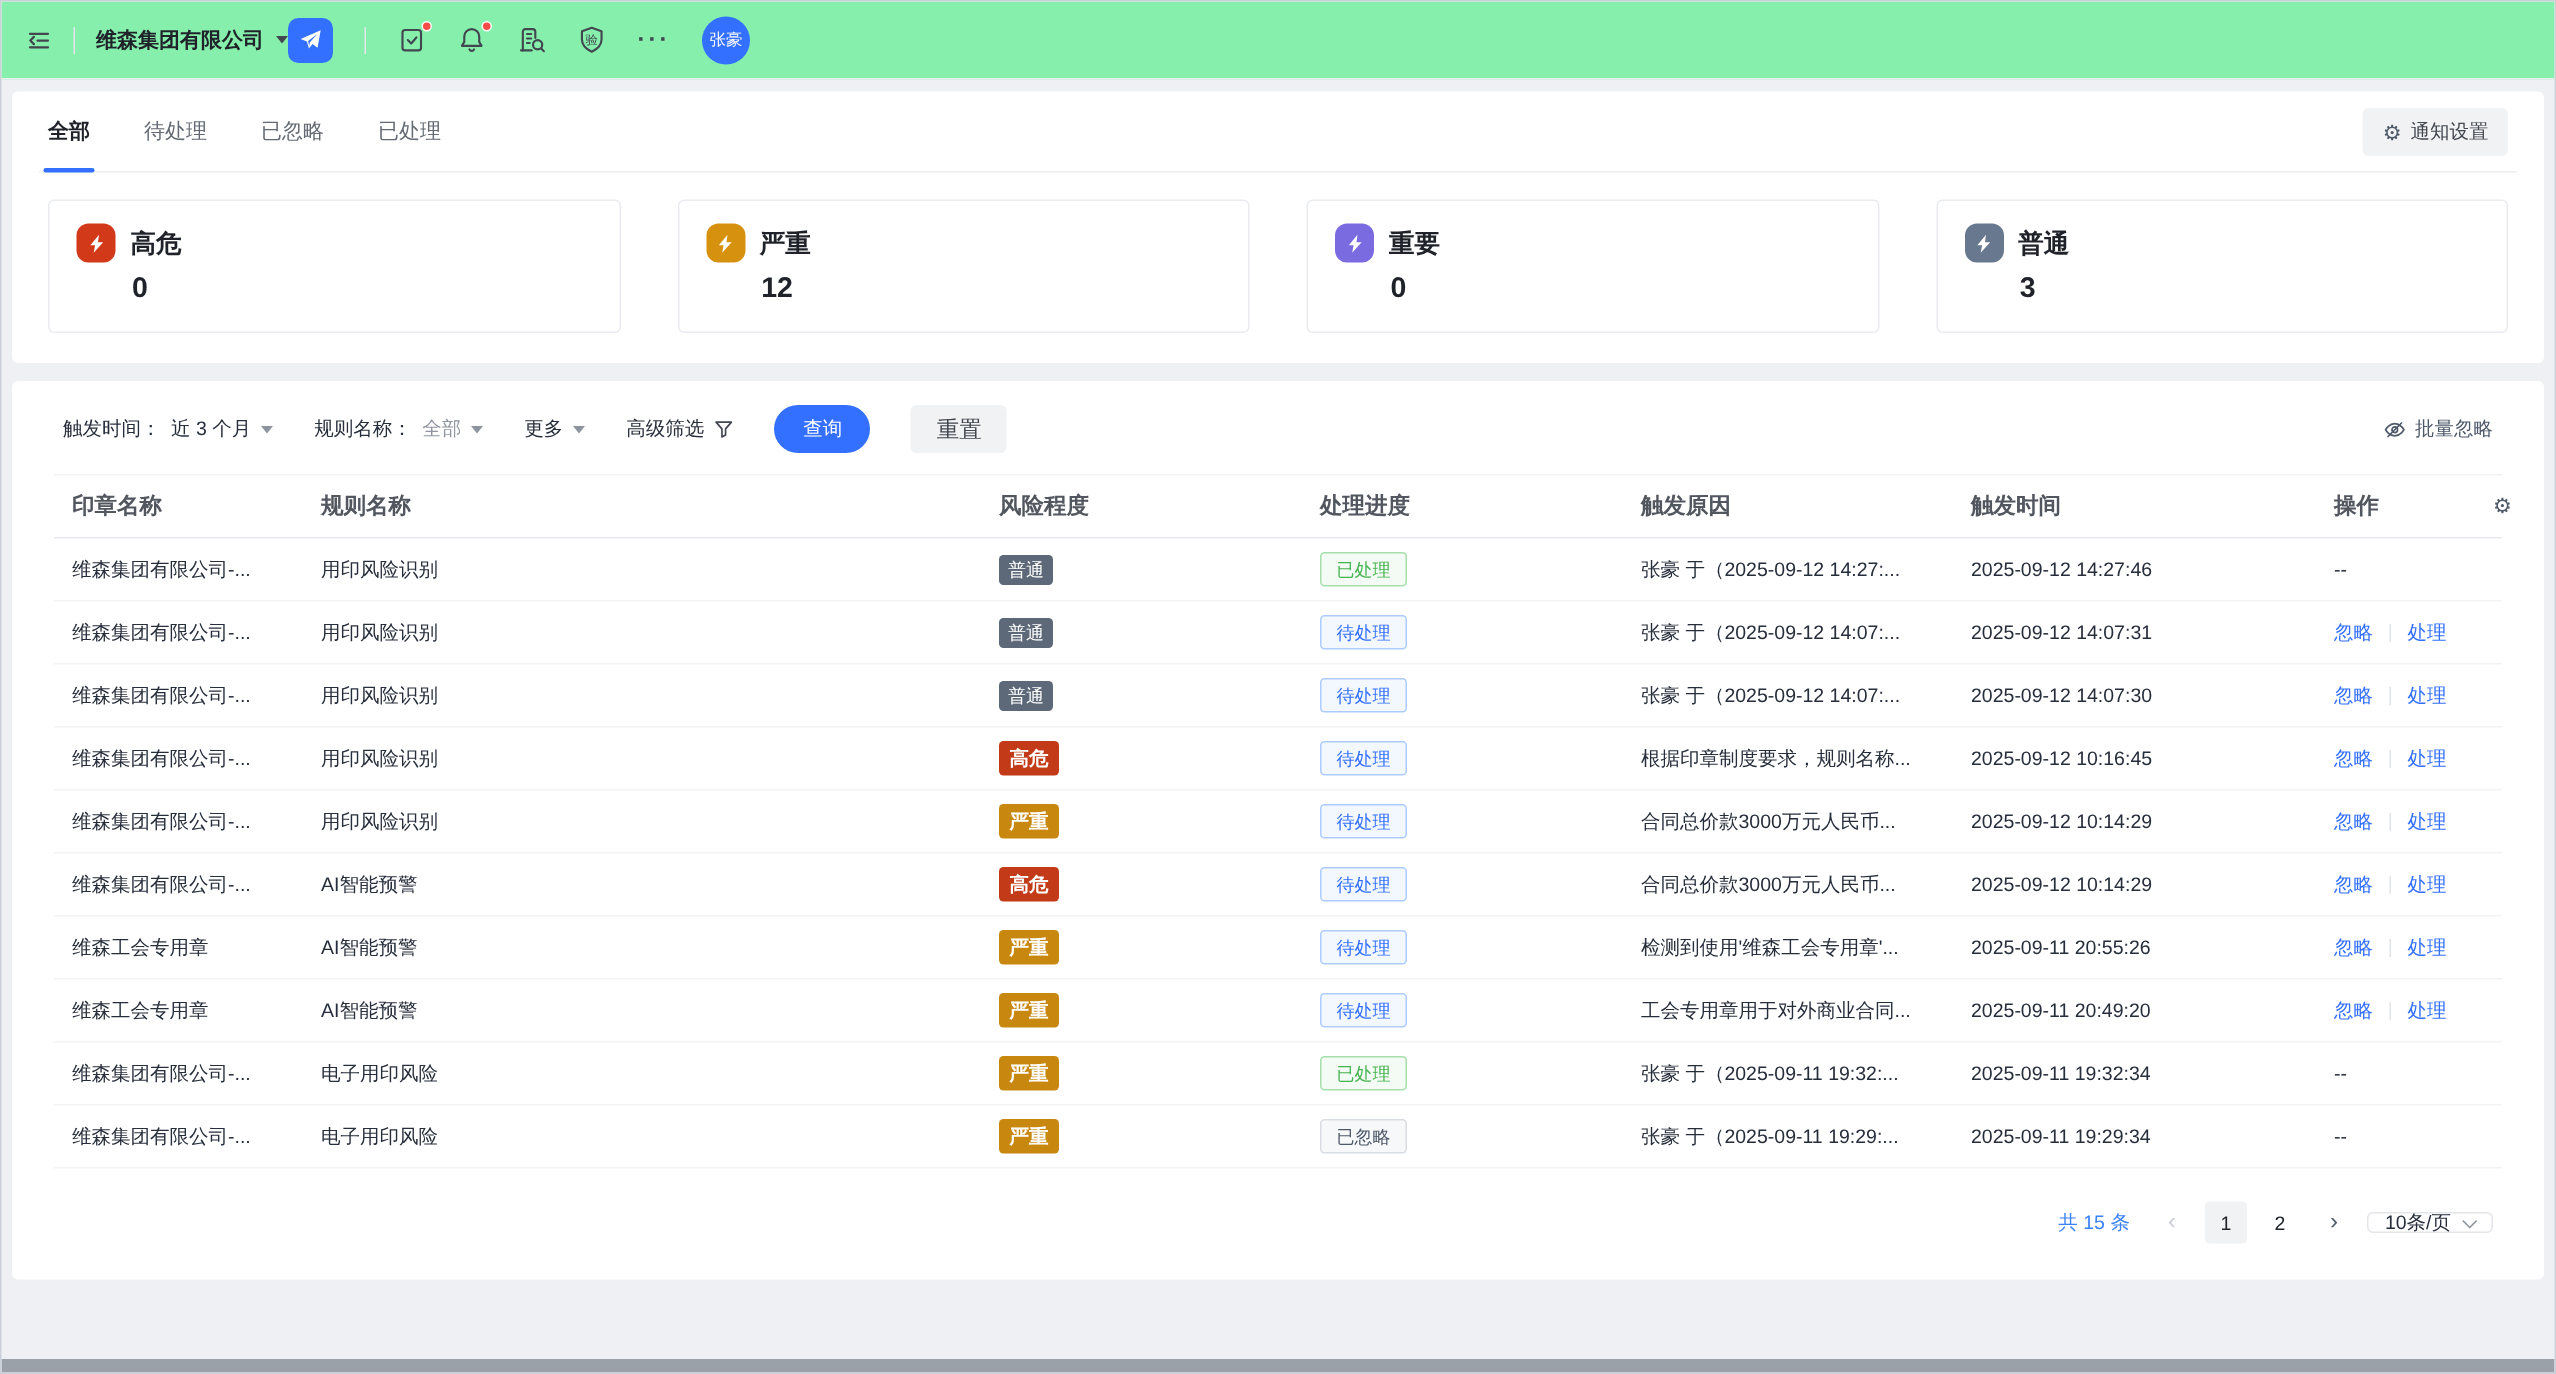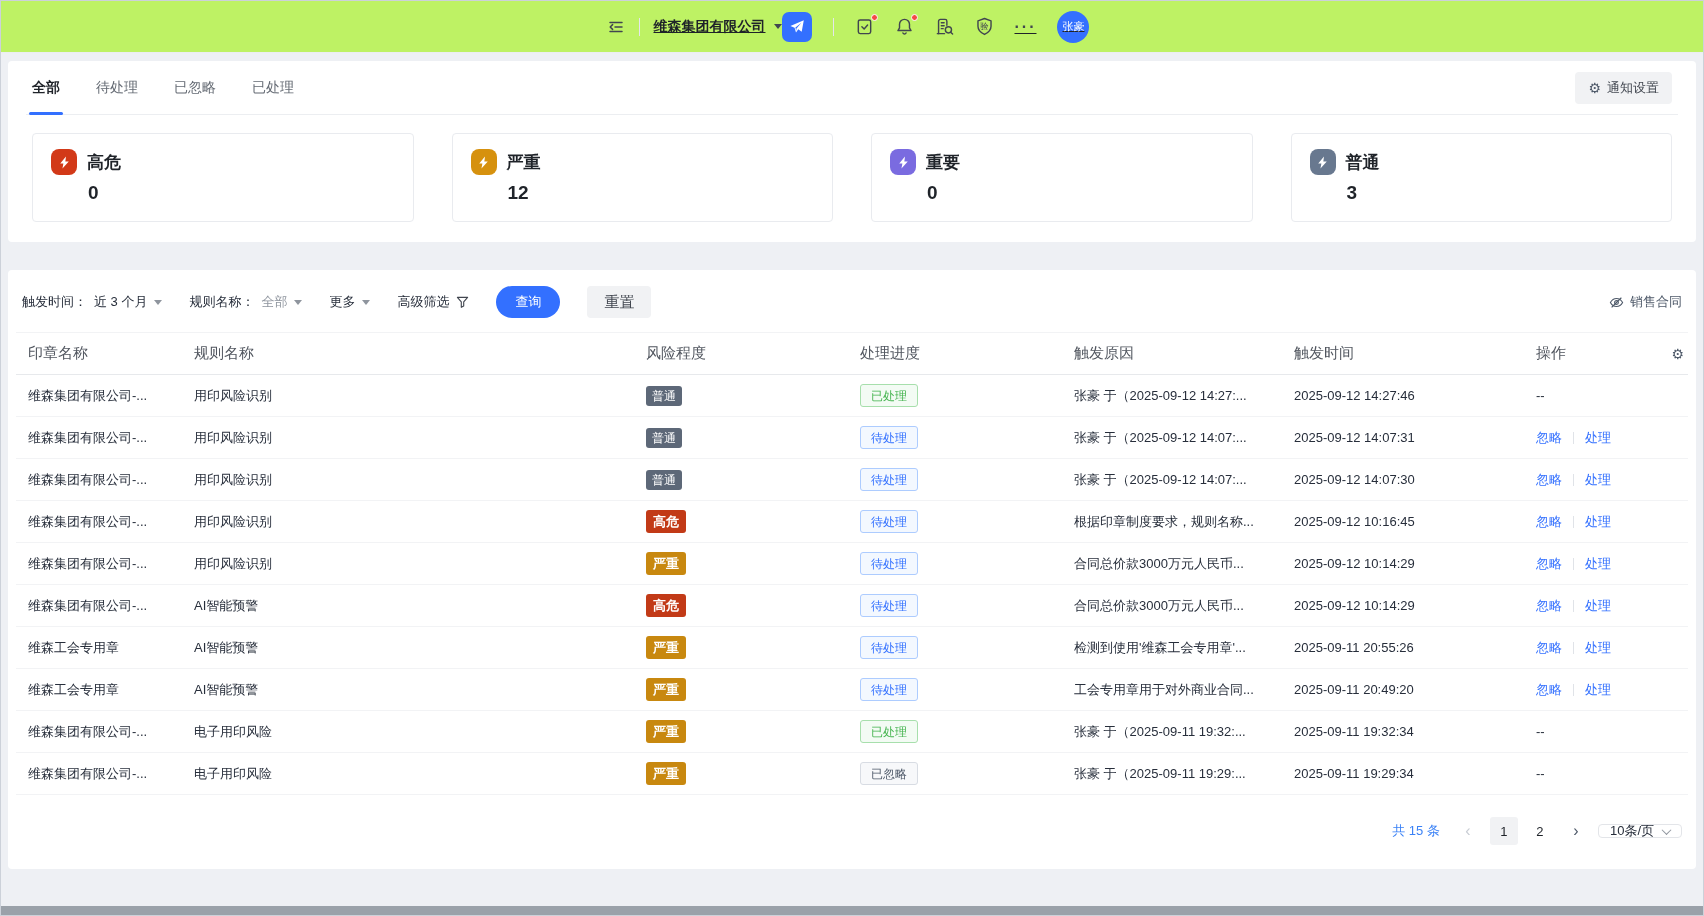--- a/index.html
+++ b/index.html
@@ -3,22 +3,22 @@
 <meta charset="utf-8">
 <style>
   * { box-sizing: border-box; margin: 0; padding: 0; }
   html,body { width:1704px; height:916px; }
   body {
     font-family:"Liberation Sans","DejaVu Sans",sans-serif;
     background:#eef0f4; color:#1f2329; position:relative; overflow:hidden;
     border:1px solid #ccd1d9;
   }
   
-  .topbar { height:52px; background:#bef264; display:flex; align-items:center;
-    justify-content:center; padding:0 24px 0 16px; border-bottom:1px solid #eceef1;text-decoration:underline;}
+  .topbar { height:52px; background:#86efac; display:flex; align-items:center;
+    justify-content:flex-start; padding:0 24px 0 16px; border-bottom:1px solid #eceef1;}
   .tb-left { display:flex; align-items:center; gap:14px;}
   .icon-btn { background:none; border:none; cursor:pointer; display:flex; align-items:center;
     justify-content:center; position:relative; padding:0;}
   .tb-divider { width:1px; height:18px; background:#e5e6eb;}
   .company { display:flex; align-items:center; gap:8px; background:none; border:none;
     font-size:14px; font-weight:600; color:#1f2329; cursor:pointer;
     font-family:inherit;}
   .caret-down { width:0; height:0; border-left:4.5px solid transparent;
     border-right:4.5px solid transparent; border-top:5.5px solid #41464f; display:inline-block;}
   .caret-gray { border-top-color:#8f959e;}
@@ -46,33 +46,33 @@
     font-family:inherit;}
   .gear-glyph { font-size:14px; color:#4e5969; line-height:1;}
   .stats-row { display:flex; gap:38px; padding:18px 6px 20px;}
   .stat-card { flex:1; border:1px solid #e9ebef; border-radius:4px; padding:15px 18px 17px; background:#fff;}
   .stat-head { display:flex; align-items:center; gap:10px;}
   .stat-icon { width:26px; height:26px; border-radius:8px; display:flex; align-items:center;
     justify-content:center; flex:none;}
   .stat-label { font-size:17px; font-weight:700; color:#1f2329;}
   .stat-value { margin:7px 0 0 37px; font-size:19px; font-weight:700; color:#1f2329;}
   
-  .panel-main { margin-top:28px; padding:14px 8px 24px;}
+  .panel-main { margin-top:12px; padding:14px 28px 24px;}
   .filter-row { display:flex; align-items:center; justify-content:space-between; padding:2px 6px 14px;}
   .filter-left { display:flex; align-items:center; gap:27px;}
   .filter-item { display:flex; align-items:center; gap:7px; font-size:13px; color:#272e3b; cursor:pointer;}
   .muted-val { color:#8f959e;}
   .btn-primary { height:32px; padding:0 19px; background:#3370ff; color:#fff; border:none;
     border-radius:16px; font-size:13px; cursor:pointer; font-family:inherit;}
   .btn-default { height:32px; padding:0 17px; background:#f1f2f4; color:#41464f; border:none;
     border-radius:4px; font-size:15px; cursor:pointer; font-family:inherit;}
   .batch-ignore { display:flex; align-items:center; gap:6px; font-size:13px; color:#4e5969; cursor:pointer;}
   
   table { width:100%; border-collapse:collapse; table-layout:fixed;}
-  thead th { font-size:15px; font-weight:400; color:#51565f; text-align:left; height:42px;
+  thead th { font-size:15px; font-weight:700; color:#51565f; text-align:left; height:42px;
     padding:0 12px; border-bottom:1px solid #e7e9ec; border-top:1px solid #f2f3f5; white-space:nowrap;}
   th.gear-th { text-align:right; padding-right:4px;}
   tbody td { height:42px; padding:0 12px; font-size:13px; color:#272e3b;
     border-bottom:1px solid #f2f3f5; white-space:nowrap; overflow:hidden;}
   .badge { display:inline-block; color:#fff; border-radius:3px; line-height:1;}
   .risk-normal { background:#5d6878; font-size:12px; padding:4px 6px;}
   .risk-high { background:#c23a17; font-size:13px; font-weight:700; padding:5px 7px;}
   .risk-severe { background:#c8880f; font-size:13px; font-weight:700; padding:5px 7px;}
   .status { display:inline-block; font-size:12px; border-radius:3px; padding:4.5px 10px;
     line-height:1; border:1px solid;}
@@ -258,21 +258,21 @@
       <button class="btn-default">重置</button>
     </div>
     <div class="batch-ignore">
       <span>
         <svg width="15" height="15" viewBox="0 0 16 16" fill="none" stroke="#4e5969" stroke-width="1.2" stroke-linecap="round">
           <path d="M1.5 8s2.4-4.3 6.5-4.3S14.5 8 14.5 8 12.1 12.3 8 12.3 1.5 8 1.5 8z"></path>
           <circle cx="8" cy="8" r="2"></circle>
           <path d="M3.2 12.8L12.8 3.2"></path>
         </svg>
       </span>
-      <span>销售合同</span>
+      <span>批量忽略</span>
     </div>
   </div>
 
   <table>
     <colgroup>
       <col style="width:166px">
         <col style="width:452px">
         <col style="width:214px">
         <col style="width:214px">
       <col style="width:220px">

